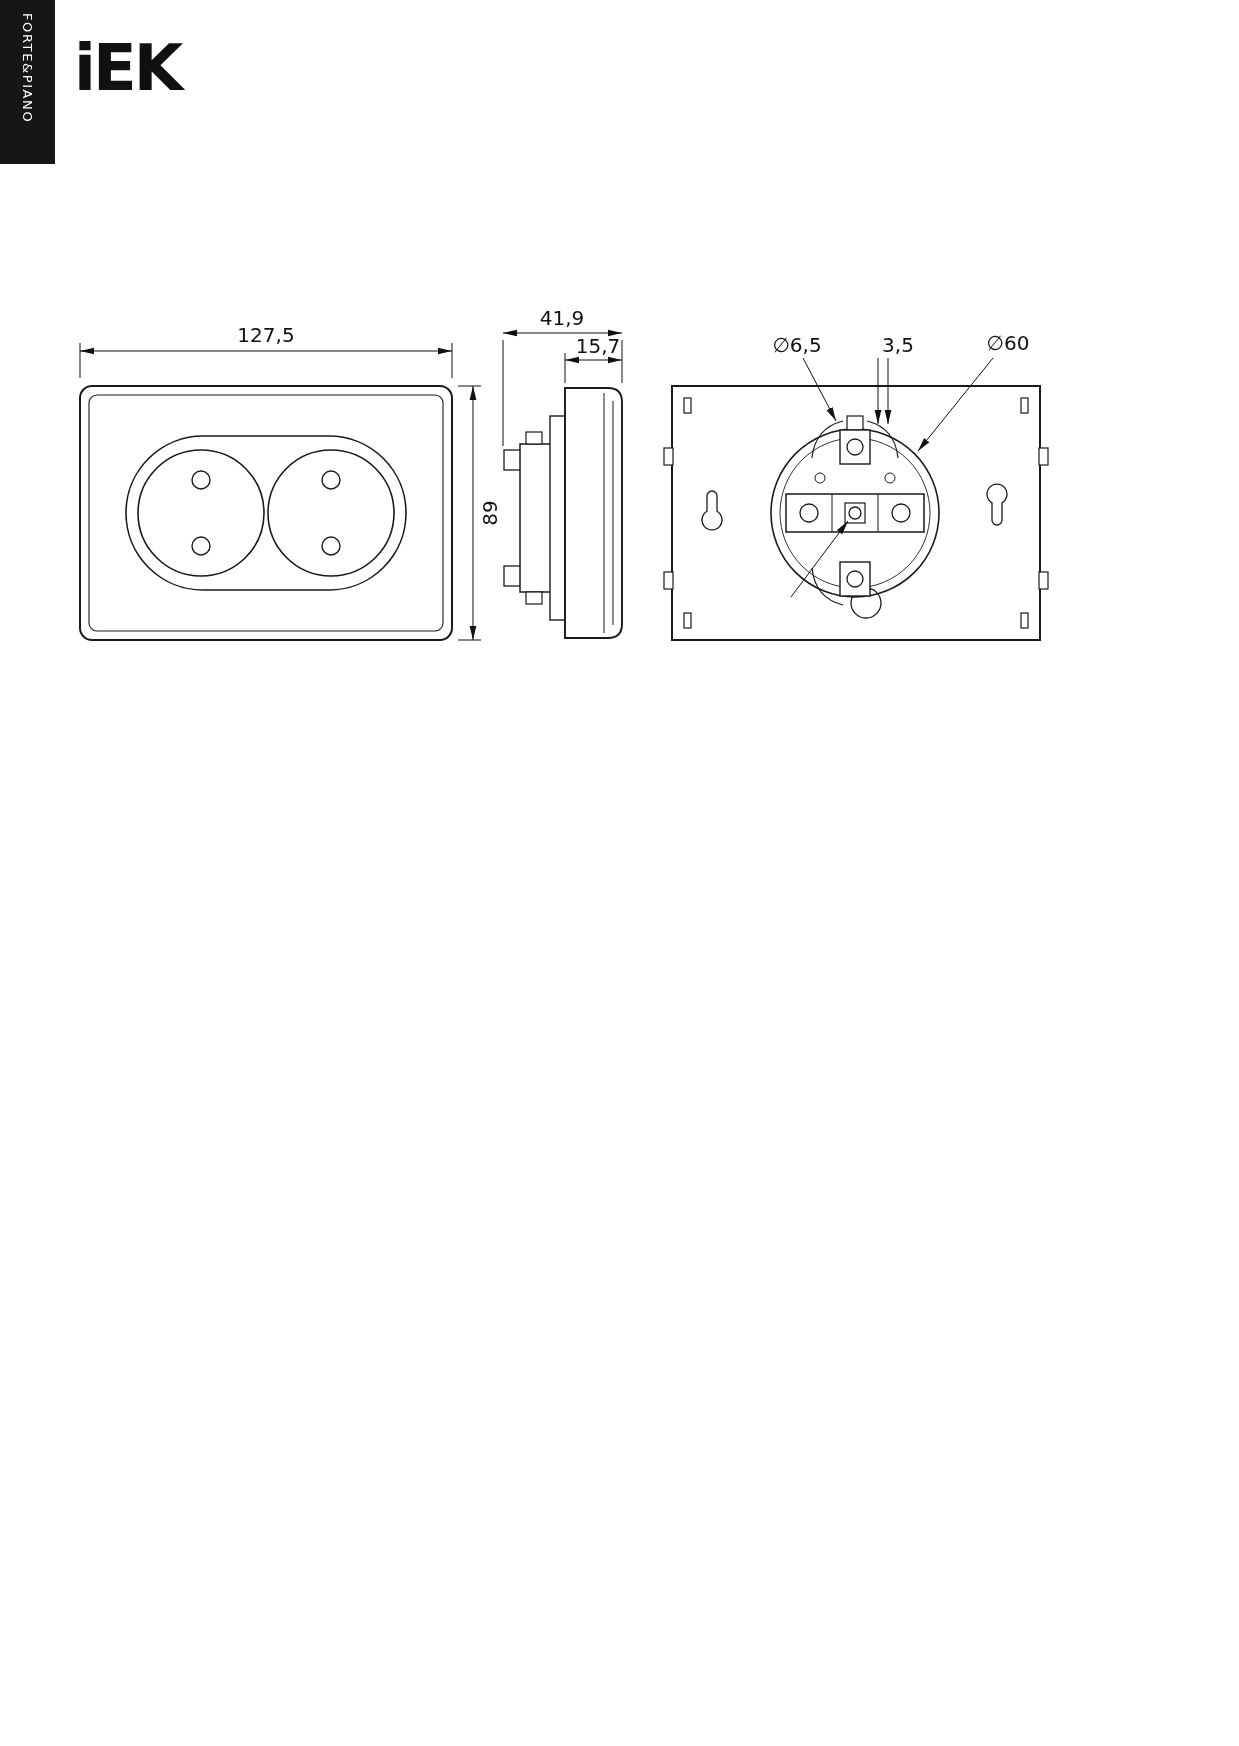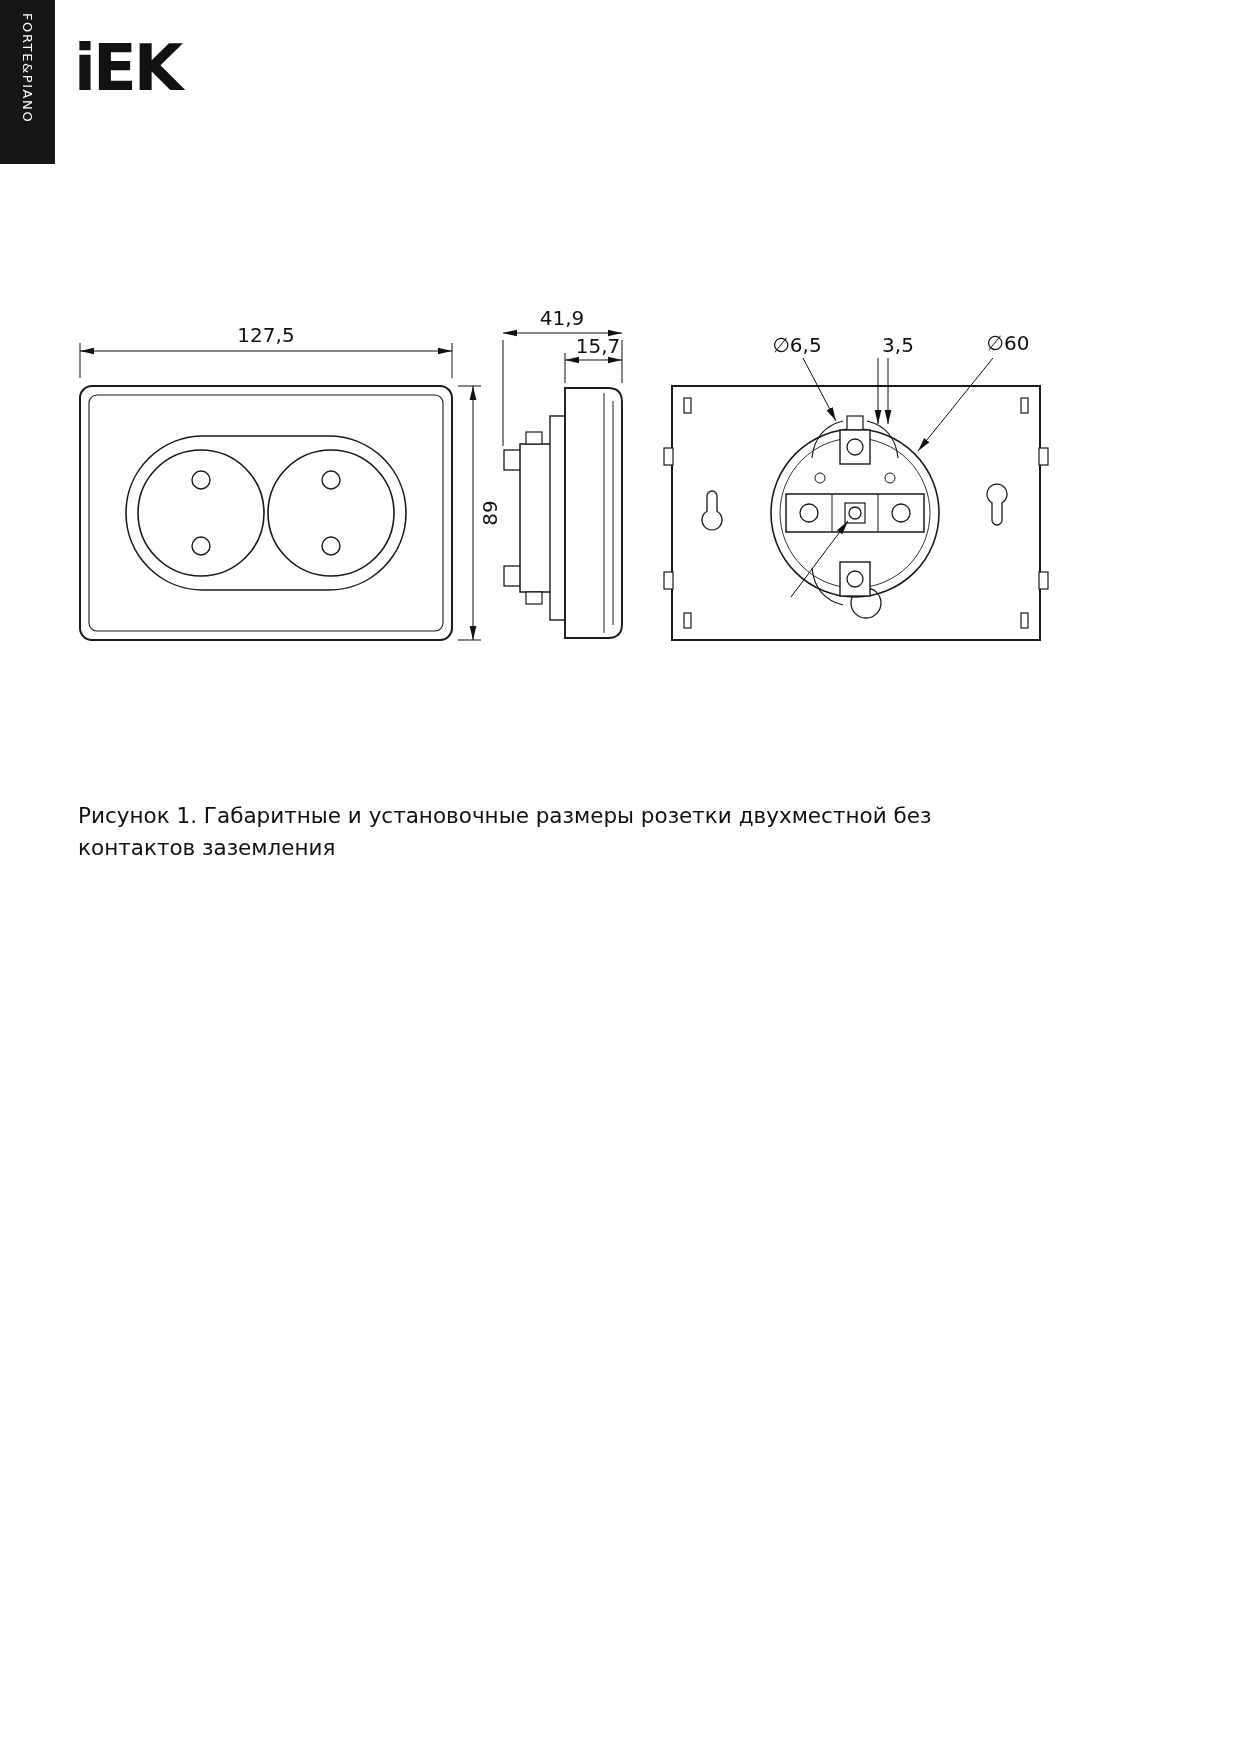--- a/index.html
+++ b/index.html
@@ -136,15 +136,14 @@
       <line x1="803" y1="358" x2="836" y2="421" marker-end="url(#arr)"></line>
       <line x1="878" y1="358" x2="878" y2="424" marker-end="url(#arr)"></line>
       <line x1="888" y1="358" x2="888" y2="424" marker-end="url(#arr)"></line>
       <line x1="993" y1="358" x2="918" y2="451" marker-end="url(#arr)"></line>
     </g>
     <text class="dim" x="797" y="352" text-anchor="middle">∅6,5</text>
     <text class="dim" x="898" y="352" text-anchor="middle">3,5</text>
     <text class="dim" x="1008" y="350" text-anchor="middle">∅60</text>
   </svg>
 
-  <p class="caption">Рисунок 1. Габаритные и установочные размеры розетки двухместной без контактов заземления</p>
 
 </div>
 
 </body></html>

